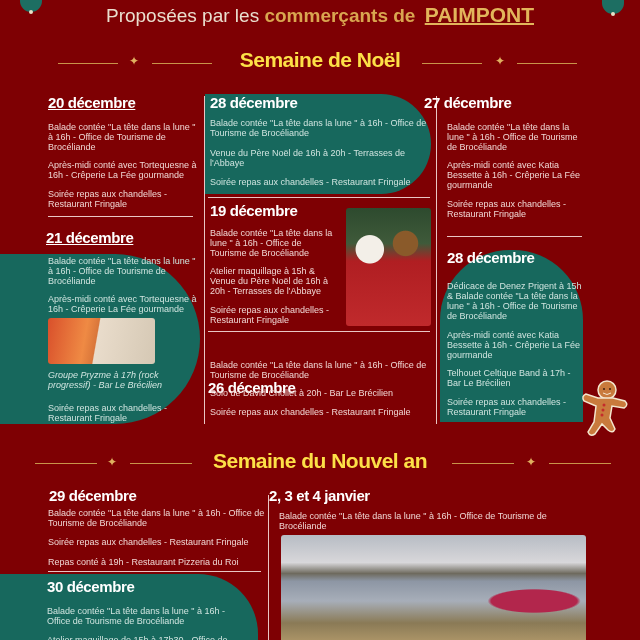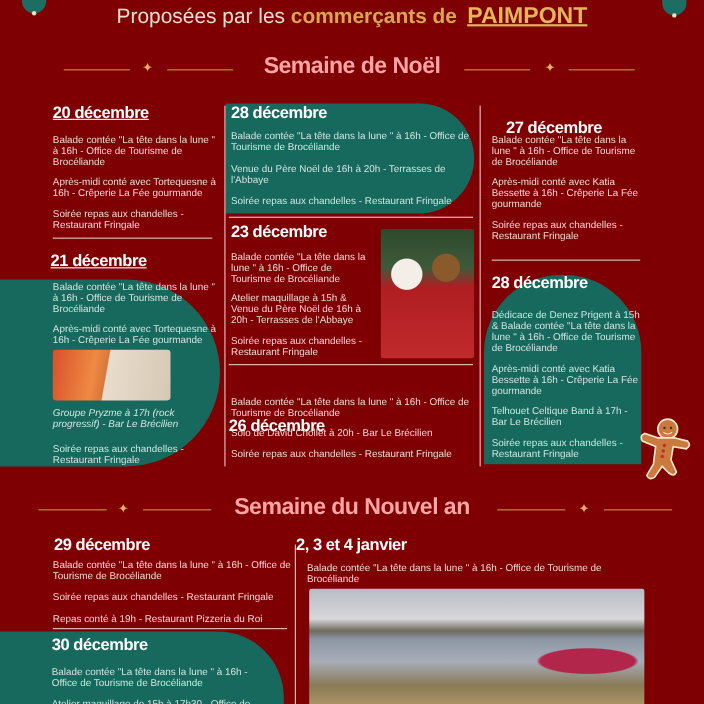--- a/index.html
+++ b/index.html
@@ -22,21 +22,21 @@
     position: absolute; top: 3px; left: 0; width: 640px; text-align: center;
     font-size: 19px; color: #eadfcf; white-space: nowrap;
   }
   .subtitle .bold { font-weight: bold; color: #d9a650; }
   .subtitle .town {
     font-weight: bold; color: #e2b55b; font-size: 21px;
     text-decoration: underline; text-decoration-thickness: 2px; margin-left: 4px;
   }
   .week-heading {
     position: absolute; left: 0; width: 640px; text-align: center;
-    font-size: 21px; font-weight: bold; color: #fca5a5; letter-spacing: -0.5px;
+    font-size: 21px; font-weight: bold; color: #fde047; letter-spacing: -0.5px;
   }
   .rule { position: absolute; height: 1px; background: #c8944a; }
   .star { position: absolute; color: #e0b060; font-size: 12px; }
 
   .green { position: absolute; background: #17685d; }
 
   .day-title {
     position: absolute; font-size: 15px; font-weight: bold; color: #ffffff;
     letter-spacing: -0.4px; white-space: nowrap;
   }
@@ -107,33 +107,33 @@
 <div class="photo ph-sunset" style="left:48px; top:318px; width:107px; height:46px;"></div>
 <div class="event on-green" style="left:48px; top:370px; width:130px;font-style:italic;">Groupe Pryzme à 17h (rock progressif) - Bar Le Brécilien</div>
 <div class="event on-green" style="left:48px; top:403px; width:130px;">Soirée repas aux chandelles - Restaurant Fringale</div>
 
 <div class="day-title" style="left:210px; top:94px;">28 décembre</div>
 <div class="event on-green" style="left:210px; top:118px; width:222px;">Balade contée "La tête dans la lune " à 16h - Office de Tourisme de Brocéliande</div>
 <div class="event on-green" style="left:210px; top:148px; width:222px;">Venue du Père Noël de 16h à 20h - Terrasses de l'Abbaye</div>
 <div class="event on-green" style="left:210px; top:177px; width:222px;">Soirée repas aux chandelles - Restaurant Fringale</div>
 <div class="hline" style="left:208px; top:197px; width:222px;"></div>
 
-<div class="day-title" style="left:210px; top:202px;">23 décembre</div>
+<div class="day-title" style="left:210px; top:202px;">19 décembre</div>
 <div class="event" style="left:210px; top:228px; width:130px;">Balade contée "La tête dans la lune " à 16h - Office de Tourisme de Brocéliande</div>
 <div class="event" style="left:210px; top:266px; width:130px;">Atelier maquillage à 15h &amp; Venue du Père Noël de 16h à 20h  - Terrasses de l'Abbaye</div>
 <div class="event" style="left:210px; top:305px; width:130px;">Soirée repas aux chandelles - Restaurant Fringale</div>
 <div class="photo ph-santa" style="left:346px; top:208px; width:85px; height:118px;"></div>
 <div class="hline" style="left:208px; top:331px; width:222px;"></div>
 
 <div class="day-title" style="left:208px; top:335px;margin-top:44px;">26 décembre</div>
 <div class="event" style="left:210px; top:360px; width:222px;">Balade contée "La tête dans la lune " à 16h - Office de Tourisme de Brocéliande</div>
 <div class="event" style="left:210px; top:388px; width:222px;">Solo de David Chollet à 20h - Bar Le Brécilien</div>
 <div class="event" style="left:210px; top:407px; width:222px;">Soirée repas aux chandelles - Restaurant Fringale</div>
 
-<div class="day-title" style="left:460px; top:94px;margin-top:14px;">27 décembre</div>
+<div class="day-title" style="left:424px; top:94px;">27 décembre</div>
 <div class="event" style="left:447px; top:122px; width:140px;">Balade contée "La tête dans la lune " à 16h - Office de Tourisme de Brocéliande</div>
 <div class="event" style="left:447px; top:160px; width:140px;">Après-midi conté avec Katia Bessette à 16h - Crêperie La Fée gourmande</div>
 <div class="event" style="left:447px; top:199px; width:140px;">Soirée repas aux chandelles - Restaurant Fringale</div>
 <div class="hline" style="left:447px; top:236px; width:135px;"></div>
 
 <div class="day-title" style="left:447px; top:249px;">28 décembre</div>
 <div class="event on-green" style="left:447px; top:281px; width:135px;">Dédicace de Denez Prigent à 15h &amp; Balade contée "La tête dans la lune " à 16h - Office de Tourisme de Brocéliande</div>
 <div class="event on-green" style="left:447px; top:330px; width:135px;">Après-midi conté avec Katia Bessette à 16h - Crêperie La Fée gourmande</div>
 <div class="event on-green" style="left:447px; top:368px; width:135px;">Telhouet Celtique Band à 17h - Bar Le Brécilien</div>
 <div class="event on-green" style="left:447px; top:397px; width:135px;">Soirée repas aux chandelles - Restaurant Fringale</div>

